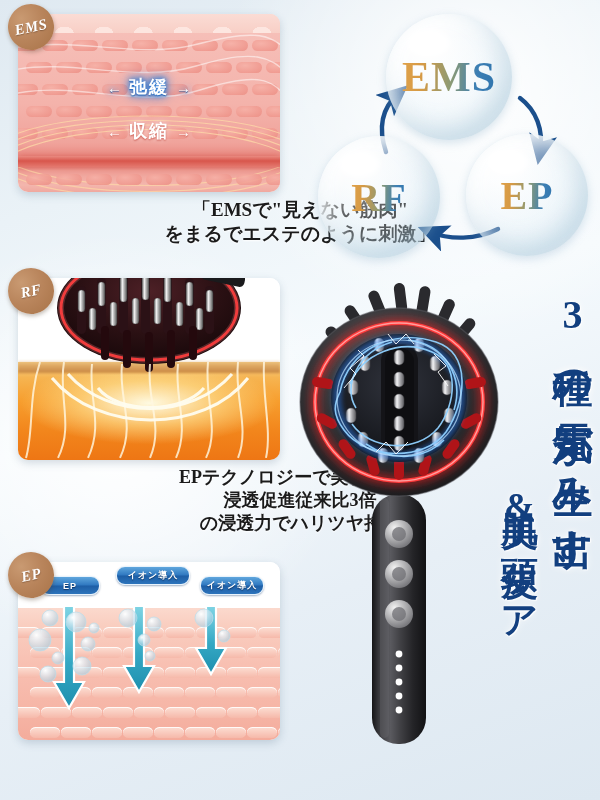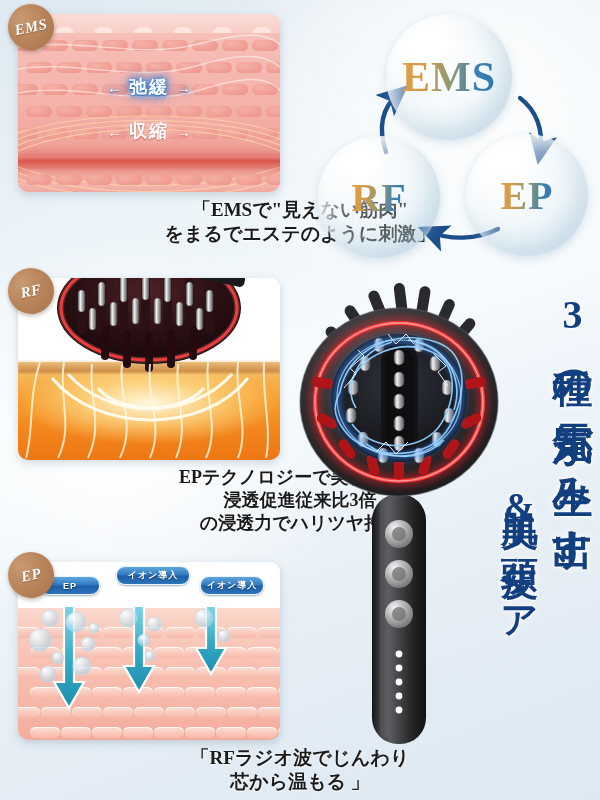--- a/index.html
+++ b/index.html
@@ -472,24 +472,20 @@
         <circle cx="110" cy="56" r="9"></circle>
           <circle cx="126" cy="78" r="6"></circle>
         <circle cx="136" cy="62" r="7"></circle>
           <circle cx="132" cy="94" r="5"></circle>
         <circle cx="186" cy="56" r="9"></circle>
           <circle cx="206" cy="74" r="6"></circle>
       </g>
     </svg>
   </div>
   <div class="badge" style="left:8px;top:552px;font-size:15px;transform:rotate(-12deg)">EP</div>
-  <div class="caption" style="left:0;top:746px;font-size:19px">
-    <div>「RFラジオ波でじんわり</div>
-    <div>芯から温もる 」</div>
-  </div>
 
   <div id="bubbles">
     <svg style="position:absolute;left:0;top:0;width:292px;height:272px" viewBox="0 0 292 272">
       <defs>
         <marker id="ah" markerWidth="7" markerHeight="7" refX="4" refY="3.2" orient="auto">
           <path d="M0 0 L7 3.2 L0 6.4 L1.6 3.2 Z" fill="#1b4f8c"></path>
         </marker>
       </defs>
       <g stroke="#1b4f8c" stroke-width="4.4" fill="none" marker-end="url(#ah)" stroke-linecap="round">
         <path d="M78 146 C70 122,74 102,90 88"></path>

